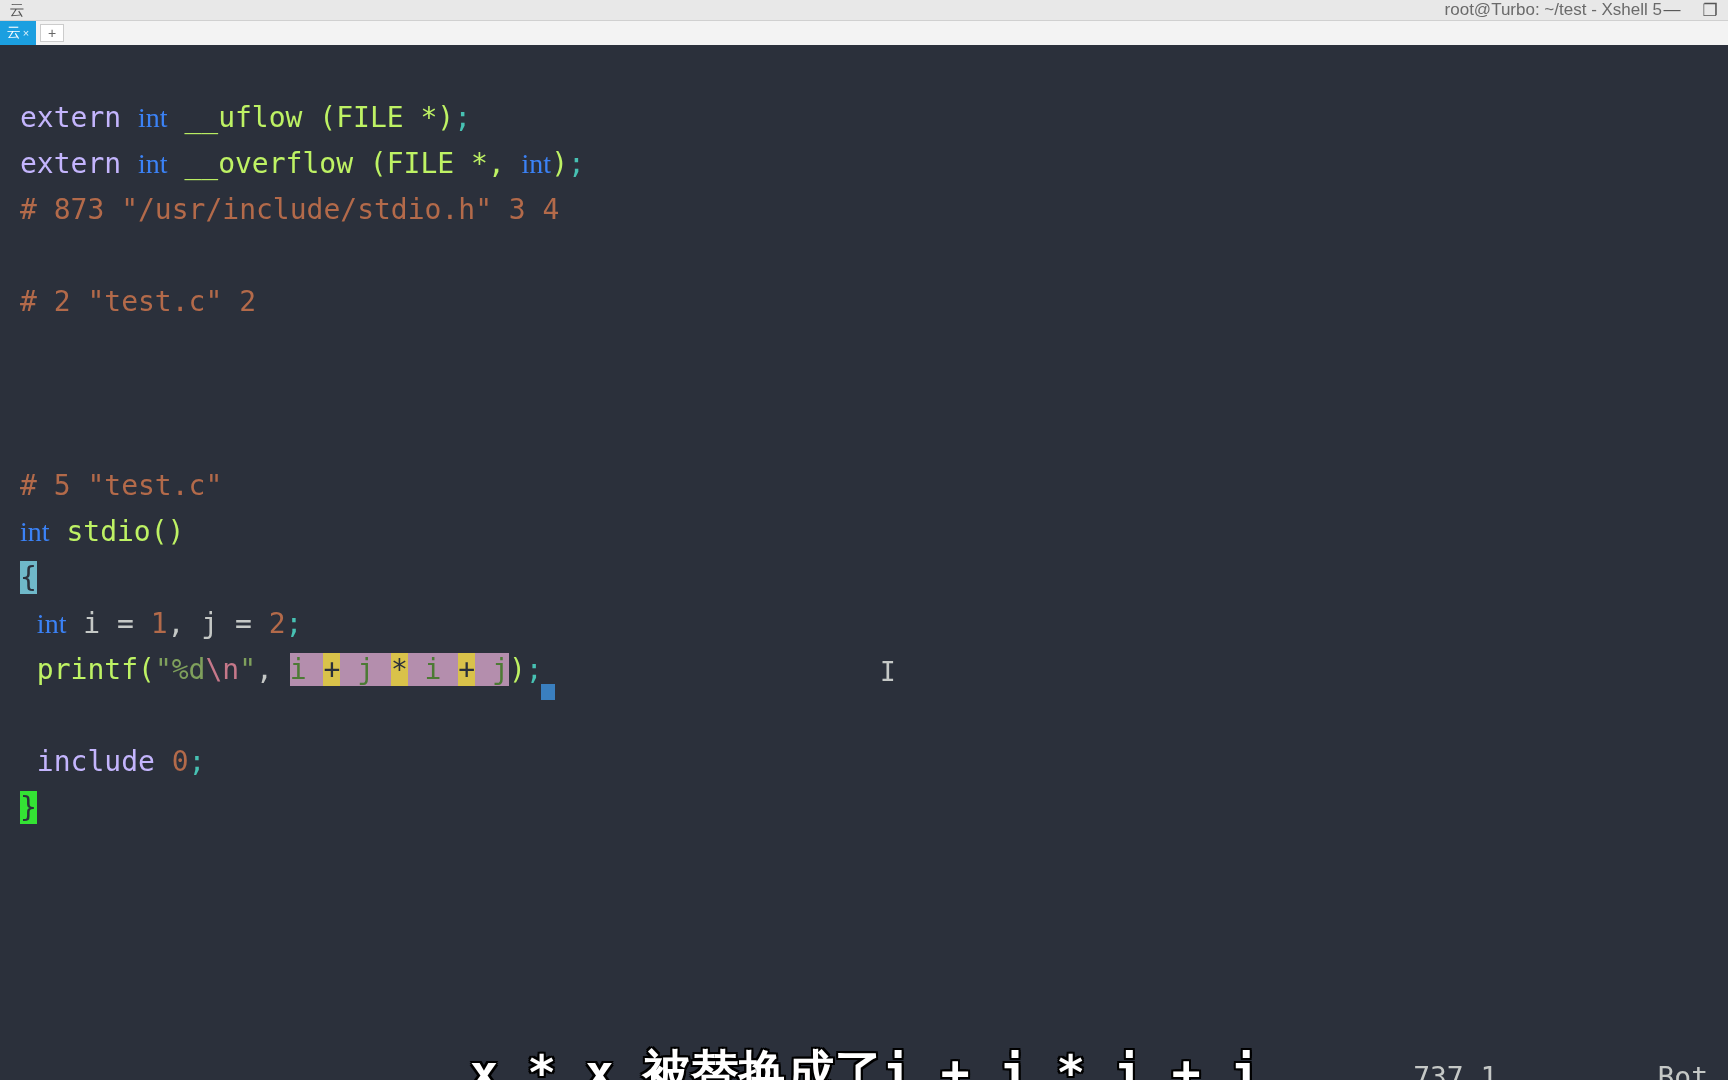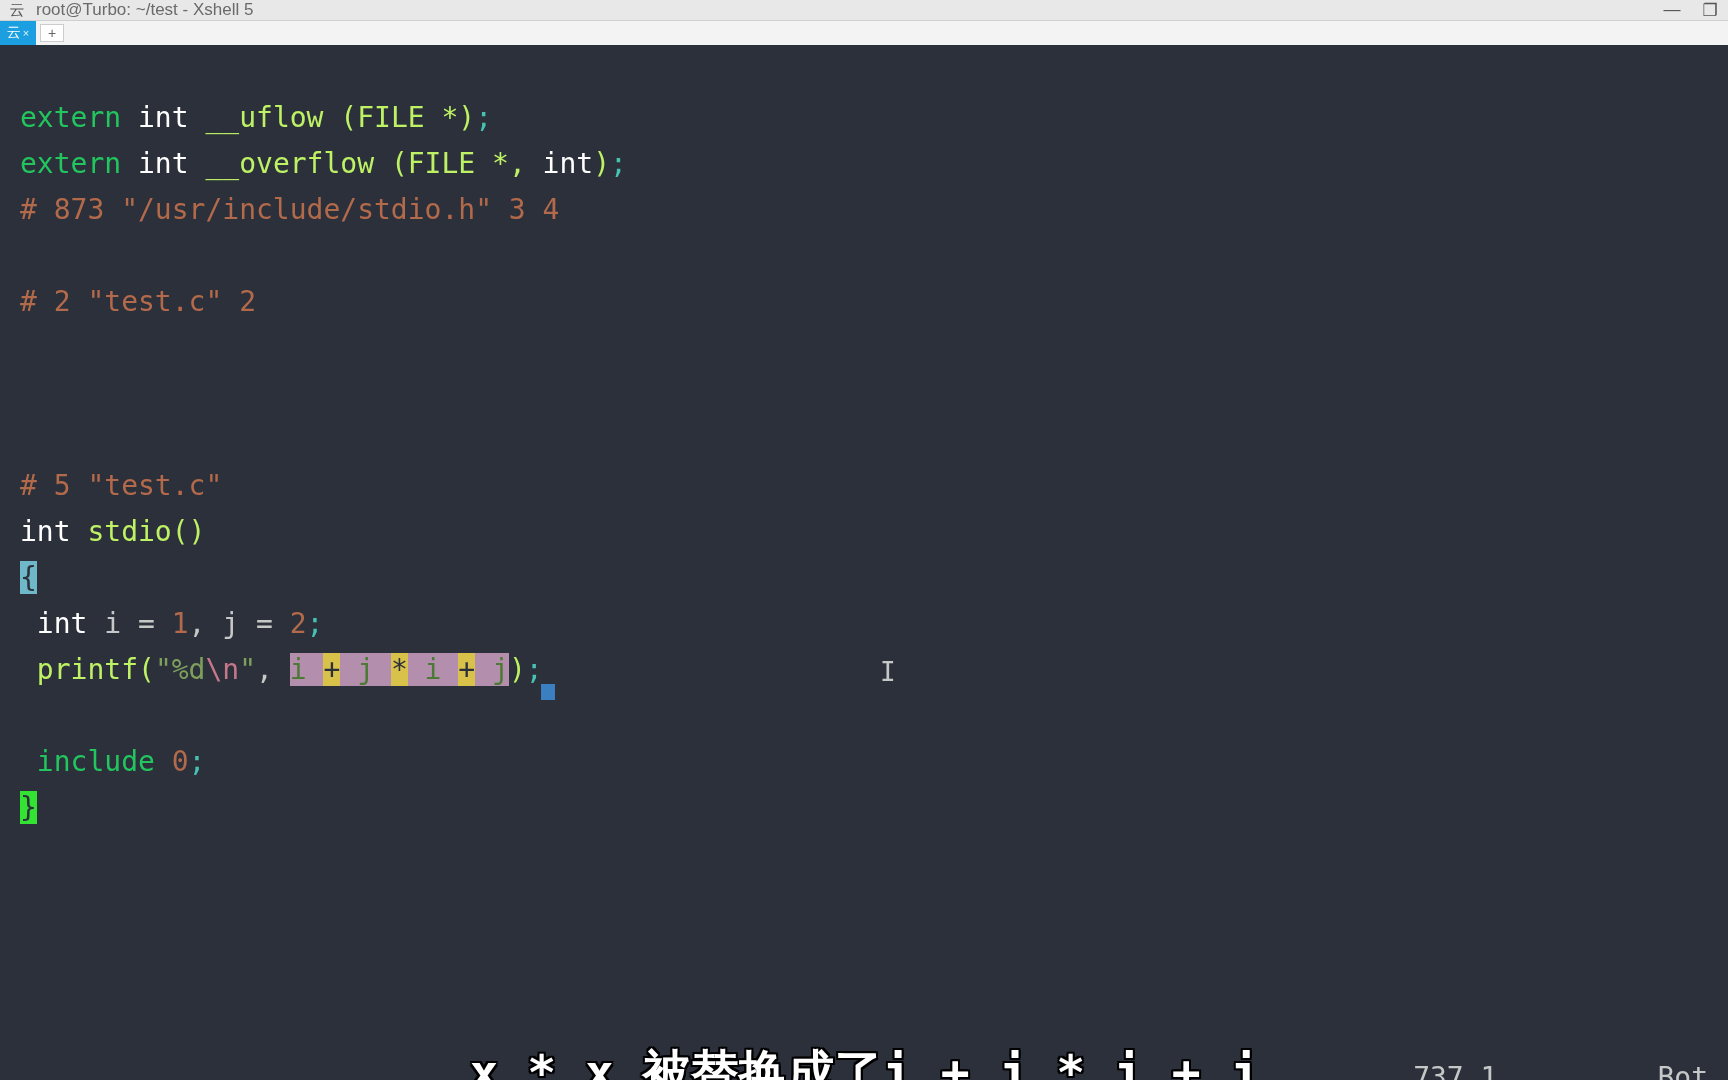--- a/index.html
+++ b/index.html
@@ -6,21 +6,21 @@
   html, body { width: 1728px; height: 1080px; overflow: hidden; font-family: "Microsoft YaHei", "Segoe UI", sans-serif; }
   body { background: #000; display: flex; flex-direction: column; }
 
   .black-top { height: 46px; background: #000; }
 
   .titlebar {
     height: 34px; background: #e8e8e8; display: flex; align-items: center;
     padding: 0 8px; color: #6a6a6a; font-size: 17px;
   }
   .titlebar .app-icon { width: 18px; height: 18px; margin-right: 10px; display:flex; align-items:center; justify-content:center; color:#555; font-size:15px;}
-  .titlebar .title-text { flex: 1; }
+  .titlebar .title-text { flex: 1; text-align: right; }
   .win-controls { display: flex; gap: 18px; align-items: center; color: #555; }
   .win-ctrl { width: 20px; height: 20px; display:flex; align-items:center; justify-content:center; }
 
   .tabbar {
     height: 28px; background: #f3f3f3; display: flex; align-items: stretch;
     border-top: 1px solid #d0d0d0;
   }
   .tab {
     width: 36px; background: #1b9fe0; color: #fff; font-size: 14px;
     display: flex; align-items: center; justify-content: center; gap:2px;
@@ -32,22 +32,22 @@
     display: flex; align-items: center; justify-content: center; color: #666; font-size: 14px;
   }
   .tab-underline { height: 3px; background: #1b9fe0; }
 
   .terminal {
     flex: 1; background: #2b303b; position: relative;
     font-family: "DejaVu Sans Mono", Consolas, monospace;
     font-size: 28px; line-height: 46px; color: #c5c8c6; padding: 4px 20px 0 20px;
     white-space: pre;
   }
-  .tok-keyword { color: #22c55e; }
-  .tok-type    { color: #ffffff; }
+  .tok-keyword { color: #c4b5fd; }
+  .tok-type    { color: #3b82f6; font-family: Liberation Serif, serif; }
   .tok-func    { color: #bef264; }
   .tok-brack-y { color: #bef264; }
   .tok-comment { color: #b36a4a; }
   .tok-string  { color: #7fa05c; }
   .tok-esc     { color: #c6788a; }
   .tok-num     { color: #b36a4a; }
   .tok-punct   { color: #47c1b3; }
   .tok-ident   { color: #c5c8c6; }
 
   .cursor-open { background: #6fb8c9; color: #2b303b; }

